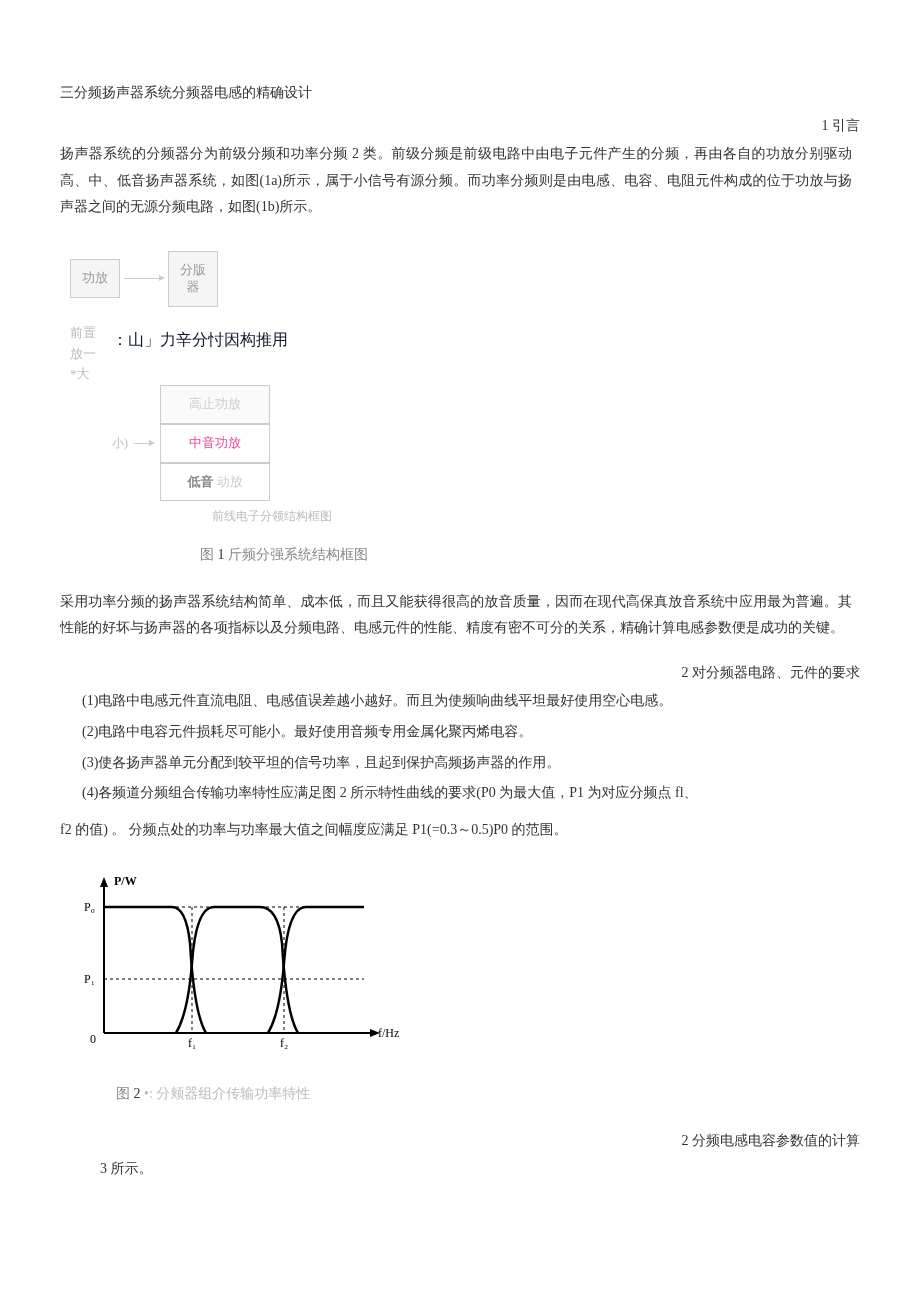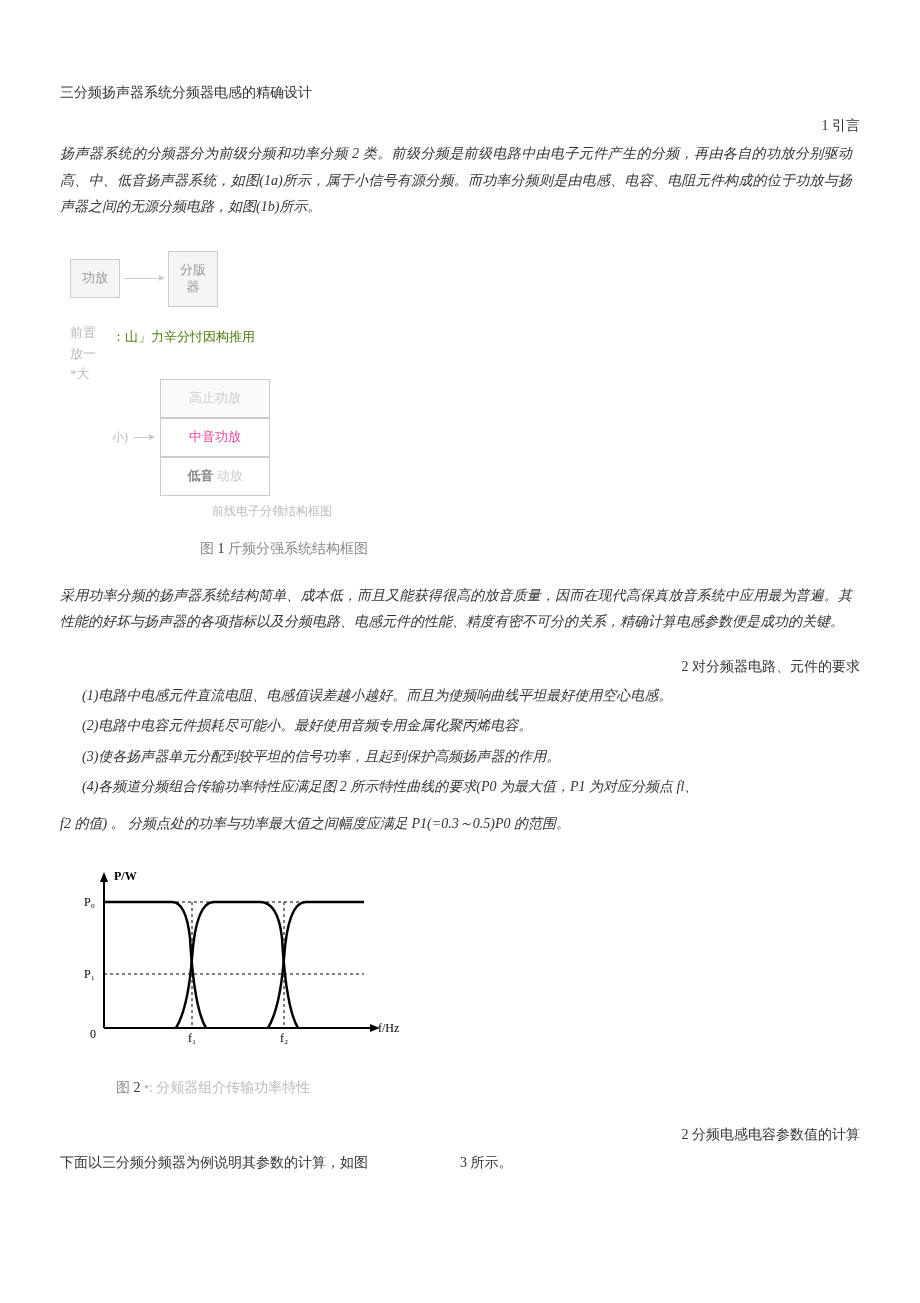--- a/index.html
+++ b/index.html
@@ -19,21 +19,20 @@
   }
   .heading {
     font-size: 14px;
     margin-top: 6px;
     margin-bottom: 2px;
     text-align: right;
   }
   .para {
     margin: 0 8px 4px 0;
     text-align: justify;
-    font-style: italic;
   }
   .indent {
     padding-left: 22px;
   }
   .figure1 {
     margin: 30px 0 10px 0;
   }
   .fig1a-row {
     display: flex;
     align-items: center;
@@ -75,22 +74,22 @@
     align-items: flex-start;
     margin-left: 10px;
   }
   .fig1b-left {
     color: #bbb;
     font-size: 13px;
     line-height: 1.6;
     width: 30px;
   }
   .fig1b-mid {
-    color: #4d7c0f;
-    font-size: 13px;
+    color: #0f172a;
+    font-size: 16px;
     padding-top: 2px;
   }
   .fig1b-stack {
     margin-top: 30px;
     display: flex;
     align-items: center;
     gap: 6px;
   }
   .stack-col {
     display: flex;
@@ -206,15 +205,14 @@
   <text x="314" y="174" font-size="12">f/Hz</text>
 </svg>
 </div>
 
 <div class="fig2-caption">
   <span class="lead">图 </span><span class="num">2</span><span>    •: </span><span>分颊器组介传输功率特性</span>
 </div>
 
 <div class="heading">2 分频电感电容参数值的计算</div>
 <div class="last-row">
-  <div class="left">下面以三分频分频器为例说明其参数的计算，如图</div>
   <div class="right">3 所示。</div>
 </div>
 
 </body></html>

